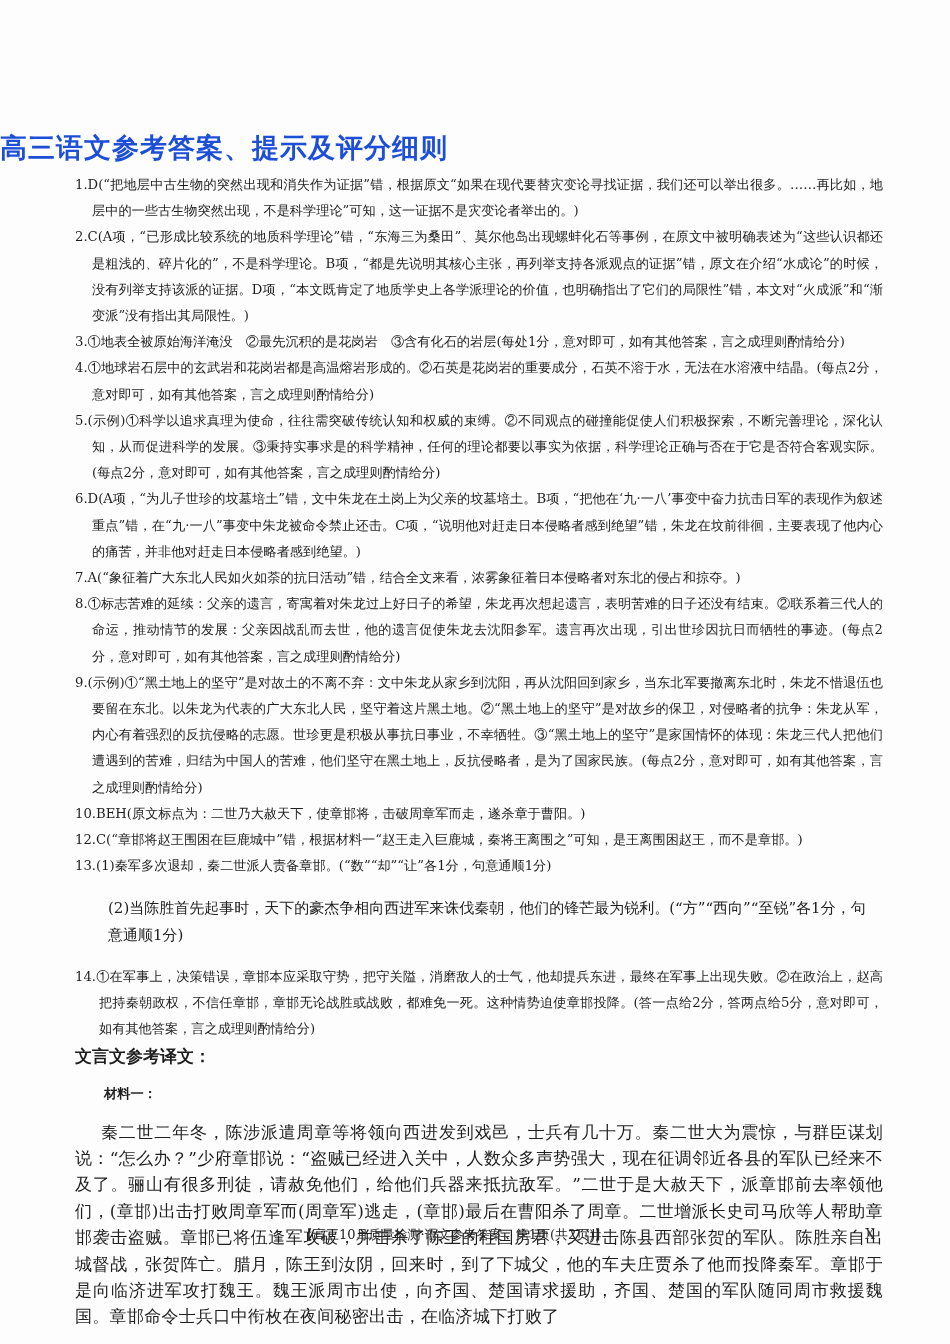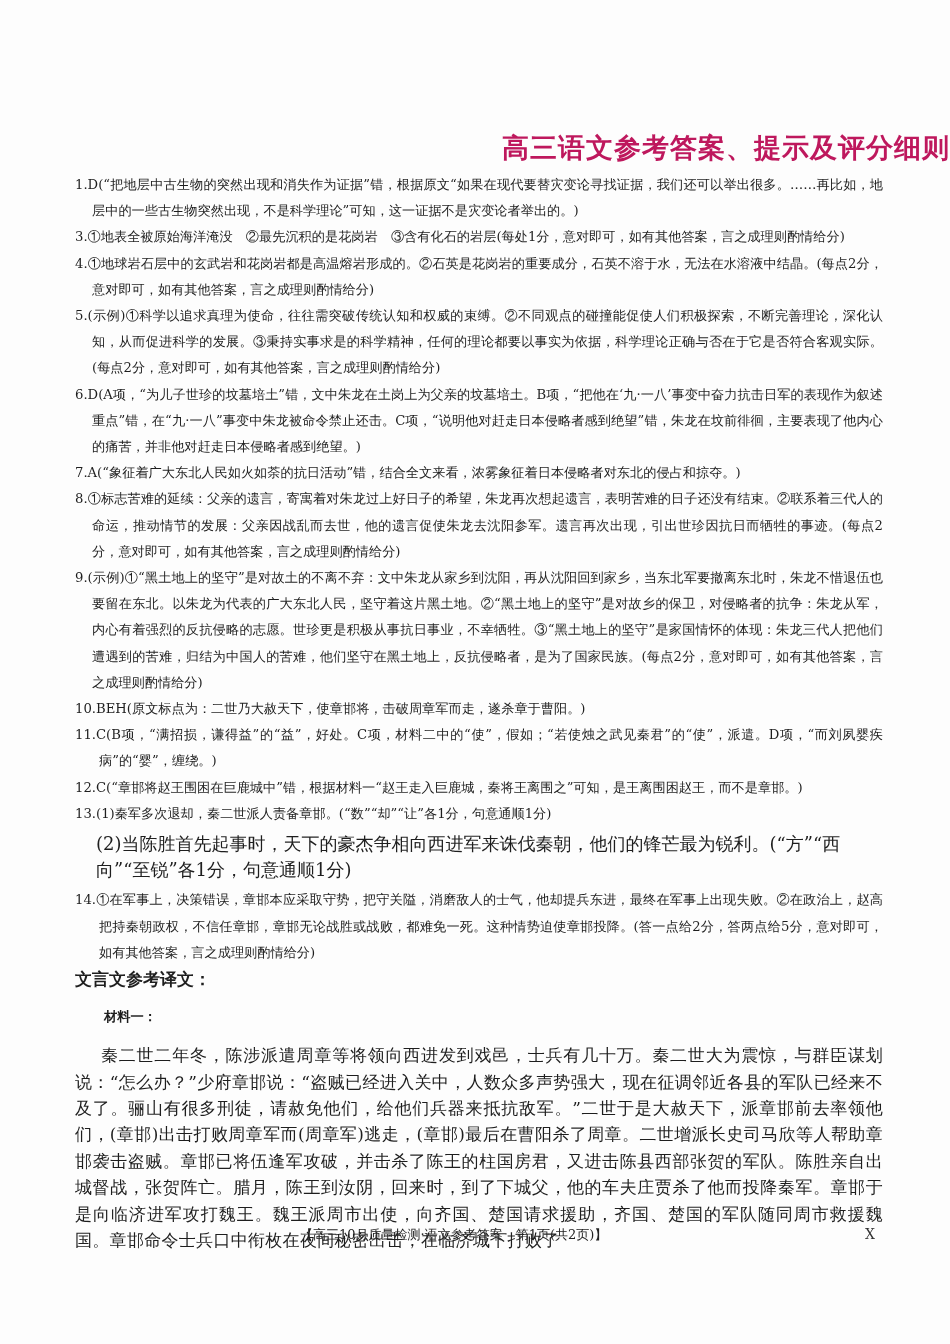--- a/index.html
+++ b/index.html
@@ -1,53 +1,53 @@
 <!DOCTYPE html>
 <html><head>
 <meta charset="utf-8">
 <style>
   html, body { margin: 0; padding: 0; background: #ffffff; }
   body { width: 950px; height: 1344px; position: relative; overflow: hidden;
          font-family: "DejaVu Serif", "Liberation Serif", serif; color: #1e1e1e; }
   .page { position: absolute; left: 0; top: 0; width: 950px; height: 1344px; background: #fdfdfd; }
-  .title { position: absolute; top: 130px; left: 0; width: 950px; text-align: right;
+  .title { position: absolute; top: 130px; left: 0; width: 950px; text-align: left;
            font-family: "DejaVu Sans", "Liberation Sans", sans-serif; font-weight: bold;
-           font-size: 27px; letter-spacing: 1px; color: #be185d; }
+           font-size: 27px; letter-spacing: 1px; color: #1d4ed8; }
   .body { position: absolute; top: 172px; left: 75px; width: 808px; }
   .item { font-size: 13.2px; line-height: 26.2px; text-indent: -17px; padding-left: 17px;
           text-align: justify; margin: 0; }
   .item.wide { text-indent: -24px; padding-left: 24px; }
-  .subline { font-size: 18px; line-height: 26.2px; padding-left: 17px; margin: 4px; }
+  .subline { font-size: 15px; line-height: 26.2px; padding-left: 17px; margin: 16px; }
   .section-heading { font-family: "DejaVu Sans", "Liberation Sans", sans-serif; font-weight: bold;
           font-size: 17px; line-height: 26px; margin: 0; }
   .material-heading { font-family: "DejaVu Sans", "Liberation Sans", sans-serif; font-weight: bold;
           font-size: 13.2px; line-height: 26px; margin: 12px; padding-left: 17px; }
   .translation { font-size: 17px; line-height: 26.4px; text-indent: 26px; text-align: justify;
           margin: 0; letter-spacing: 0.3px; }
   .footer { position: absolute; top: 1226px; left: 300px; font-size: 13px; color: #222; }
   .footer .bold { font-family: "DejaVu Sans", "Liberation Sans", sans-serif; font-weight: normal; }
   .footer-mark { position: absolute; top: 1226px; left: 865px; font-size: 14px; color: #333; }
 </style>
 </head>
 <body>
 
 <div class="page">
   <div class="title">高三语文参考答案、提示及评分细则</div>
 
   <div class="body">
     <p class="item"><span>1.</span><span>D(“把地层中古生物的突然出现和消失作为证据”错，根据原文“如果在现代要替灾变论寻找证据，我们还可以举出很多。……再比如，地层中的一些古生物突然出现，不是科学理论”可知，这一证据不是灾变论者举出的。)</span></p>
+    <p class="item"><span>2.</span><span>C(A项，“已形成比较系统的地质科学理论”错，“东海三为桑田”、莫尔他岛出现螺蚌化石等事例，在原文中被明确表述为“这些认识都还是粗浅的、碎片化的”，不是科学理论。B项，“都是先说明其核心主张，再列举支持各派观点的证据”错，原文在介绍“水成论”的时候，没有列举支持该派的证据。D项，“本文既肯定了地质学史上各学派理论的价值，也明确指出了它们的局限性”错，本文对“火成派”和“渐变派”没有指出其局限性。)</span></p>
     <p class="item"><span>3.</span><span>①地表全被原始海洋淹没　②最先沉积的是花岗岩　③含有化石的岩层(每处1分，意对即可，如有其他答案，言之成理则酌情给分)</span></p>
     <p class="item"><span>4.</span><span>①地球岩石层中的玄武岩和花岗岩都是高温熔岩形成的。②石英是花岗岩的重要成分，石英不溶于水，无法在水溶液中结晶。(每点2分，意对即可，如有其他答案，言之成理则酌情给分)</span></p>
     <p class="item"><span>5.</span><span>(示例)①科学以追求真理为使命，往往需突破传统认知和权威的束缚。②不同观点的碰撞能促使人们积极探索，不断完善理论，深化认知，从而促进科学的发展。③秉持实事求是的科学精神，任何的理论都要以事实为依据，科学理论正确与否在于它是否符合客观实际。(每点2分，意对即可，如有其他答案，言之成理则酌情给分)</span></p>
     <p class="item"><span>6.</span><span>D(A项，“为儿子世珍的坟墓培土”错，文中朱龙在土岗上为父亲的坟墓培土。B项，“把他在‘九·一八’事变中奋力抗击日军的表现作为叙述重点”错，在“九·一八”事变中朱龙被命令禁止还击。C项，“说明他对赶走日本侵略者感到绝望”错，朱龙在坟前徘徊，主要表现了他内心的痛苦，并非他对赶走日本侵略者感到绝望。)</span></p>
     <p class="item"><span>7.</span><span>A(“象征着广大东北人民如火如荼的抗日活动”错，结合全文来看，浓雾象征着日本侵略者对东北的侵占和掠夺。)</span></p>
     <p class="item"><span>8.</span><span>①标志苦难的延续：父亲的遗言，寄寓着对朱龙过上好日子的希望，朱龙再次想起遗言，表明苦难的日子还没有结束。②联系着三代人的命运，推动情节的发展：父亲因战乱而去世，他的遗言促使朱龙去沈阳参军。遗言再次出现，引出世珍因抗日而牺牲的事迹。(每点2分，意对即可，如有其他答案，言之成理则酌情给分)</span></p>
     <p class="item"><span>9.</span><span>(示例)①“黑土地上的坚守”是对故土的不离不弃：文中朱龙从家乡到沈阳，再从沈阳回到家乡，当东北军要撤离东北时，朱龙不惜退伍也要留在东北。以朱龙为代表的广大东北人民，坚守着这片黑土地。②“黑土地上的坚守”是对故乡的保卫，对侵略者的抗争：朱龙从军，内心有着强烈的反抗侵略的志愿。世珍更是积极从事抗日事业，不幸牺牲。③“黑土地上的坚守”是家国情怀的体现：朱龙三代人把他们遭遇到的苦难，归结为中国人的苦难，他们坚守在黑土地上，反抗侵略者，是为了国家民族。(每点2分，意对即可，如有其他答案，言之成理则酌情给分)</span></p>
     <p class="item wide"><span>10.</span><span>BEH(原文标点为：二世乃大赦天下，使章邯将，击破周章军而走，遂杀章于曹阳。)</span></p>
-    <p class="item wide"><span>11.</span><span>C(B项，“满招损，谦得益”的“益”，好处。C项，材料二中的“使”，假如；“若使烛之武见秦君”的“使”，派遣。D项，“而刘夙婴疾病”的“婴”，缠绕。)</span></p>
     <p class="item wide"><span>12.</span><span>C(“章邯将赵王围困在巨鹿城中”错，根据材料一“赵王走入巨鹿城，秦将王离围之”可知，是王离围困赵王，而不是章邯。)</span></p>
     <p class="item wide"><span>13.</span><span>(1)秦军多次退却，秦二世派人责备章邯。(“数”“却”“让”各1分，句意通顺1分)</span></p>
     <p class="subline">(2)当陈胜首先起事时，天下的豪杰争相向西进军来诛伐秦朝，他们的锋芒最为锐利。(“方”“西向”“至锐”各1分，句意通顺1分)</p>
     <p class="item wide"><span>14.</span><span>①在军事上，决策错误，章邯本应采取守势，把守关隘，消磨敌人的士气，他却提兵东进，最终在军事上出现失败。②在政治上，赵高把持秦朝政权，不信任章邯，章邯无论战胜或战败，都难免一死。这种情势迫使章邯投降。(答一点给2分，答两点给5分，意对即可，如有其他答案，言之成理则酌情给分)</span></p>
 
     <p class="section-heading">文言文参考译文：</p>
     <p class="material-heading">材料一：</p>
     <p class="translation">秦二世二年冬，陈涉派遣周章等将领向西进发到戏邑，士兵有几十万。秦二世大为震惊，与群臣谋划说：“怎么办？”少府章邯说：“盗贼已经进入关中，人数众多声势强大，现在征调邻近各县的军队已经来不及了。骊山有很多刑徒，请赦免他们，给他们兵器来抵抗敌军。”二世于是大赦天下，派章邯前去率领他们，(章邯)出击打败周章军而(周章军)逃走，(章邯)最后在曹阳杀了周章。二世增派长史司马欣等人帮助章邯袭击盗贼。章邯已将伍逢军攻破，并击杀了陈王的柱国房君，又进击陈县西部张贺的军队。陈胜亲自出城督战，张贺阵亡。腊月，陈王到汝阴，回来时，到了下城父，他的车夫庄贾杀了他而投降秦军。章邯于是向临济进军攻打魏王。魏王派周市出使，向齐国、楚国请求援助，齐国、楚国的军队随同周市救援魏国。章邯命令士兵口中衔枚在夜间秘密出击，在临济城下打败了</p>
   </div>
 

